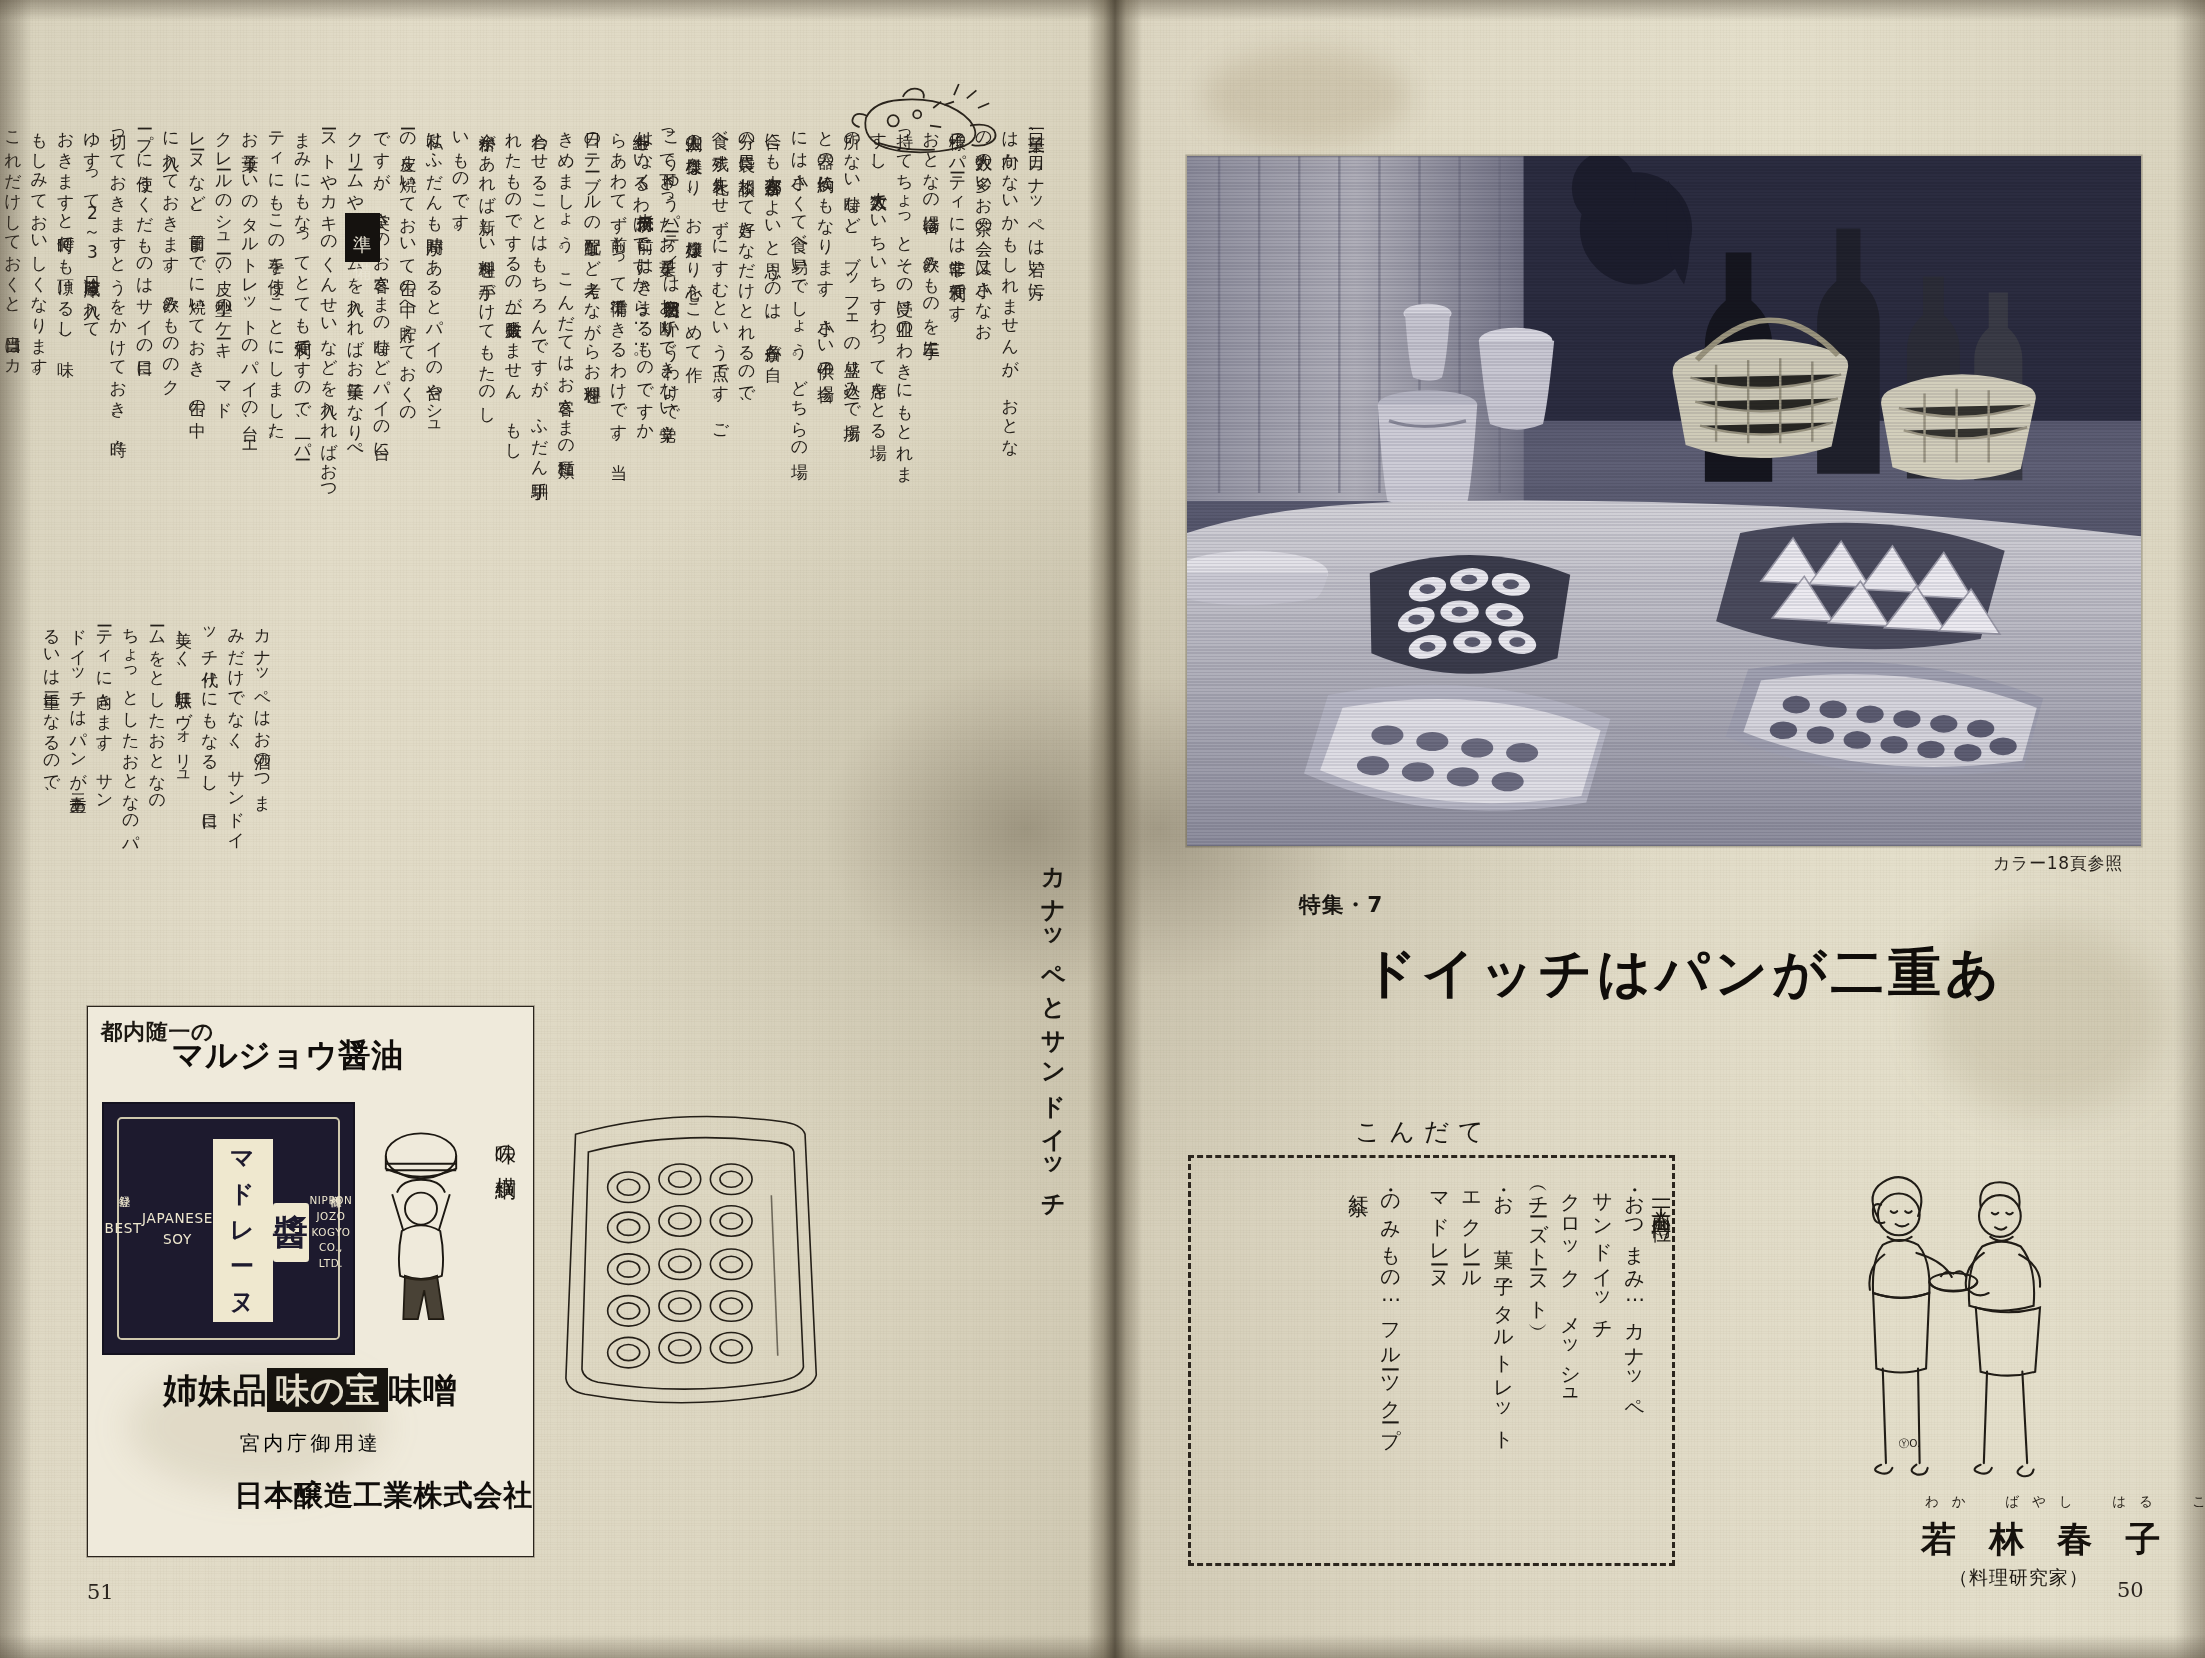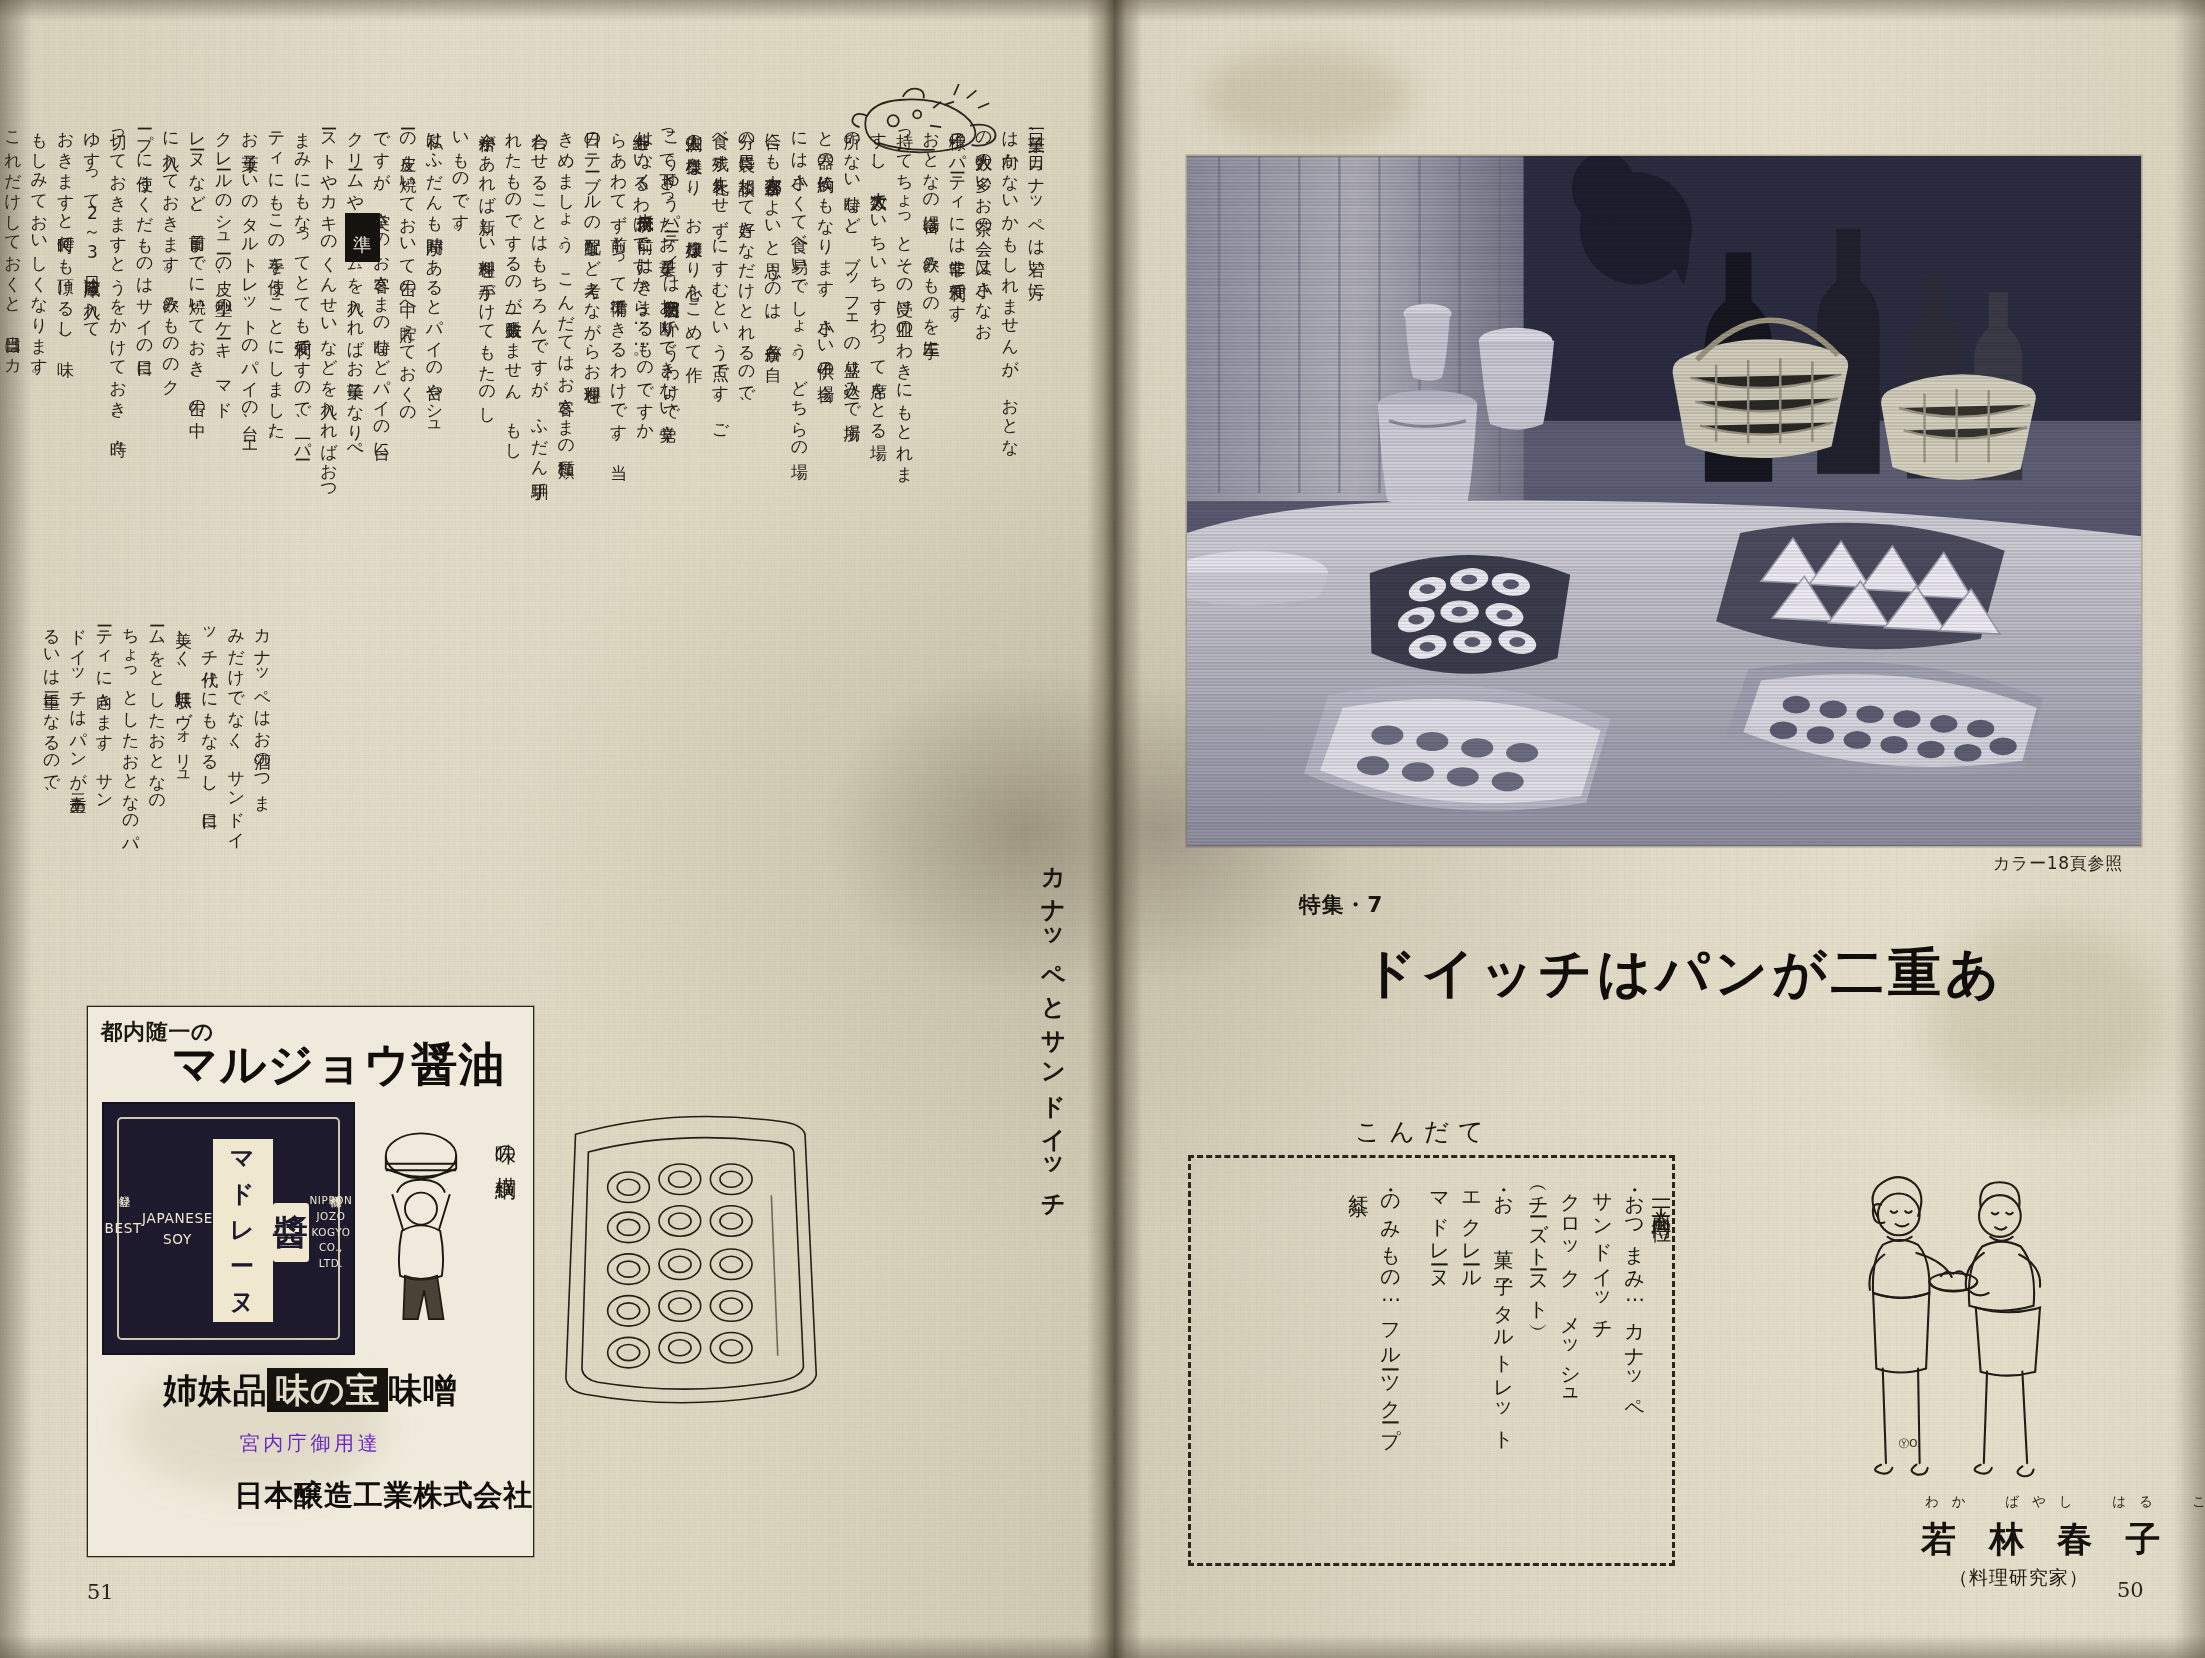--- a/index.html
+++ b/index.html
@@ -171,21 +171,21 @@
     position: absolute;
     left: 3.2px; top: 3.2px;
     font-size: 21.7px;
     font-weight: bold;
     color: #1c1812;
     letter-spacing: 0.04em;
   }
   .ad-title {
     position: absolute;
     left: 74px; top: 21px;
-    font-size: 46px;
+    font-size: 32px;
     font-weight: bold;
     color: #100d0a;
     letter-spacing: 0.02em;
     white-space: nowrap;
   }
   .ad-canbox {
     position: absolute;
     top: 95px; left: 14.4px;
     width: 249px; height: 249px;
     background: #1d1a2e;
@@ -254,21 +254,21 @@
   .ad-sub .boxed {
     background: #17140f;
     color: #efeadb;
     padding: 1.6px 8px;
   }
   .ad-warrant {
     position: absolute;
     top: 423px; left: 0; right: 0;
     text-align: center;
     font-size: 20px;
-    color: #6d28d9;
+    color: #000000;
     letter-spacing: 0.18em;
   }
   .ad-company {
     position: absolute;
     top: 469px; left: 0; right: 0;
     text-align: right;
     font-size: 29px;
     font-weight: bold;
     color: #100d0a;
     letter-spacing: 0.03em;

